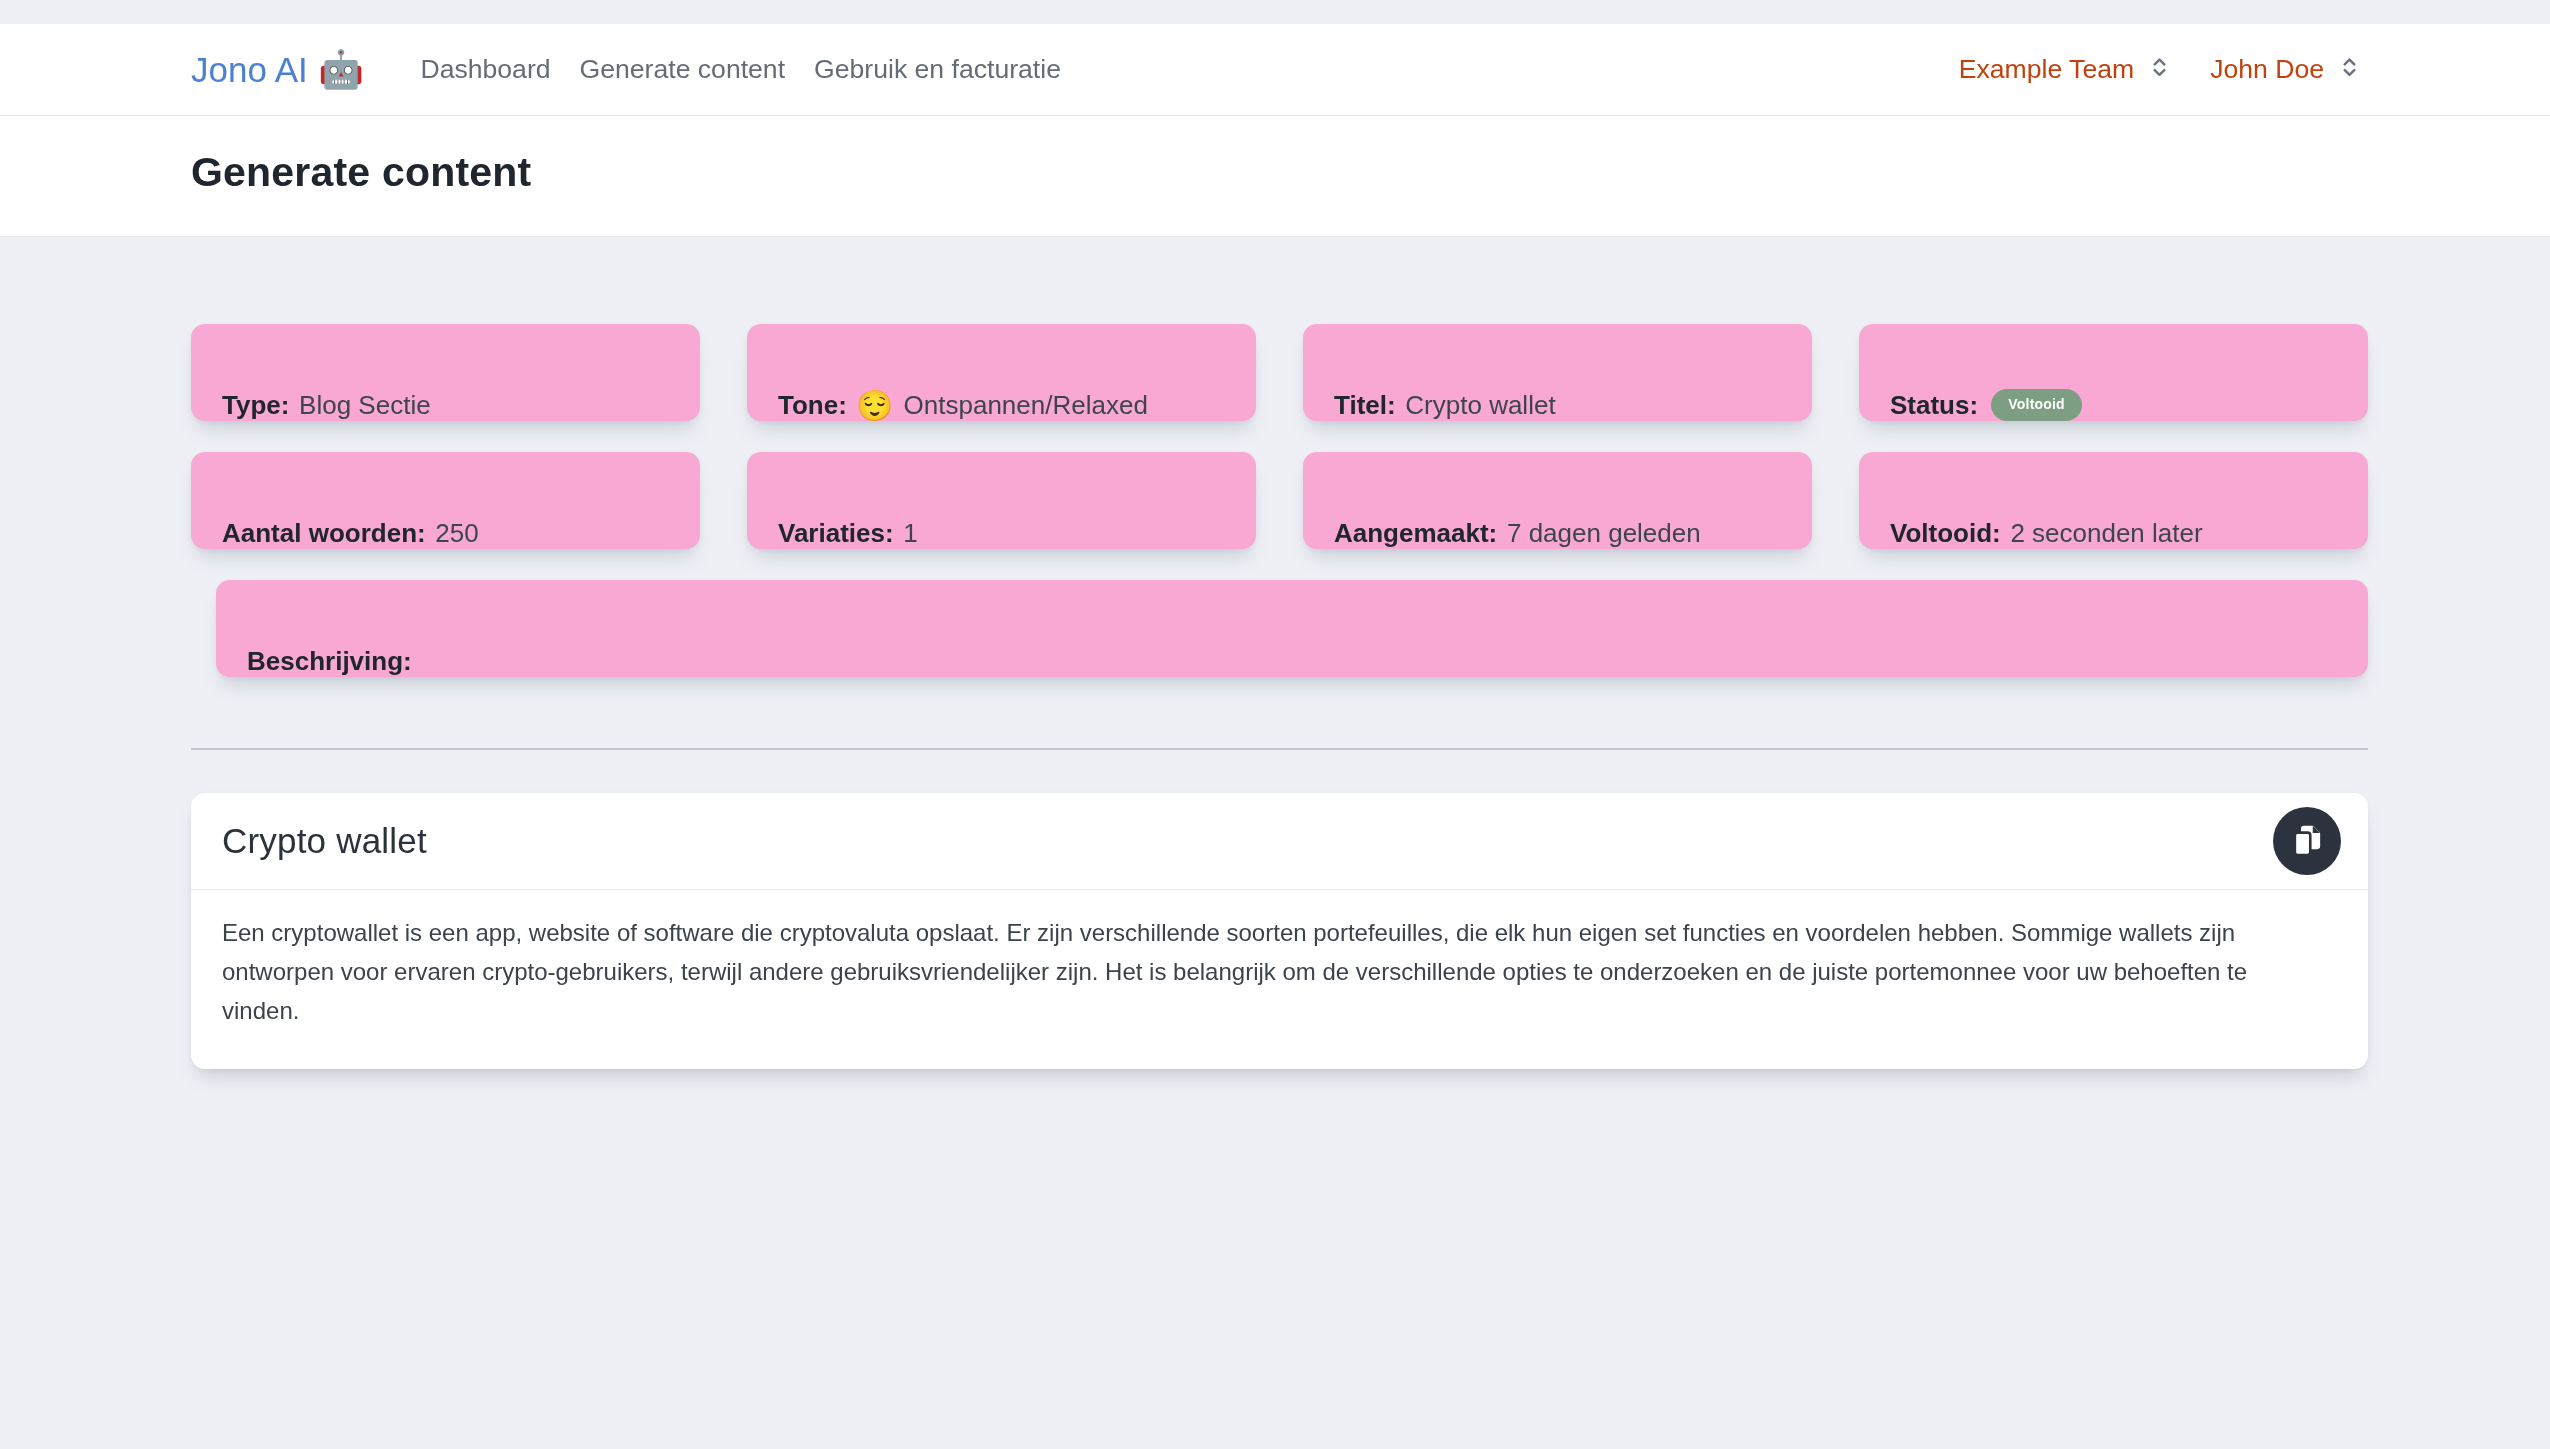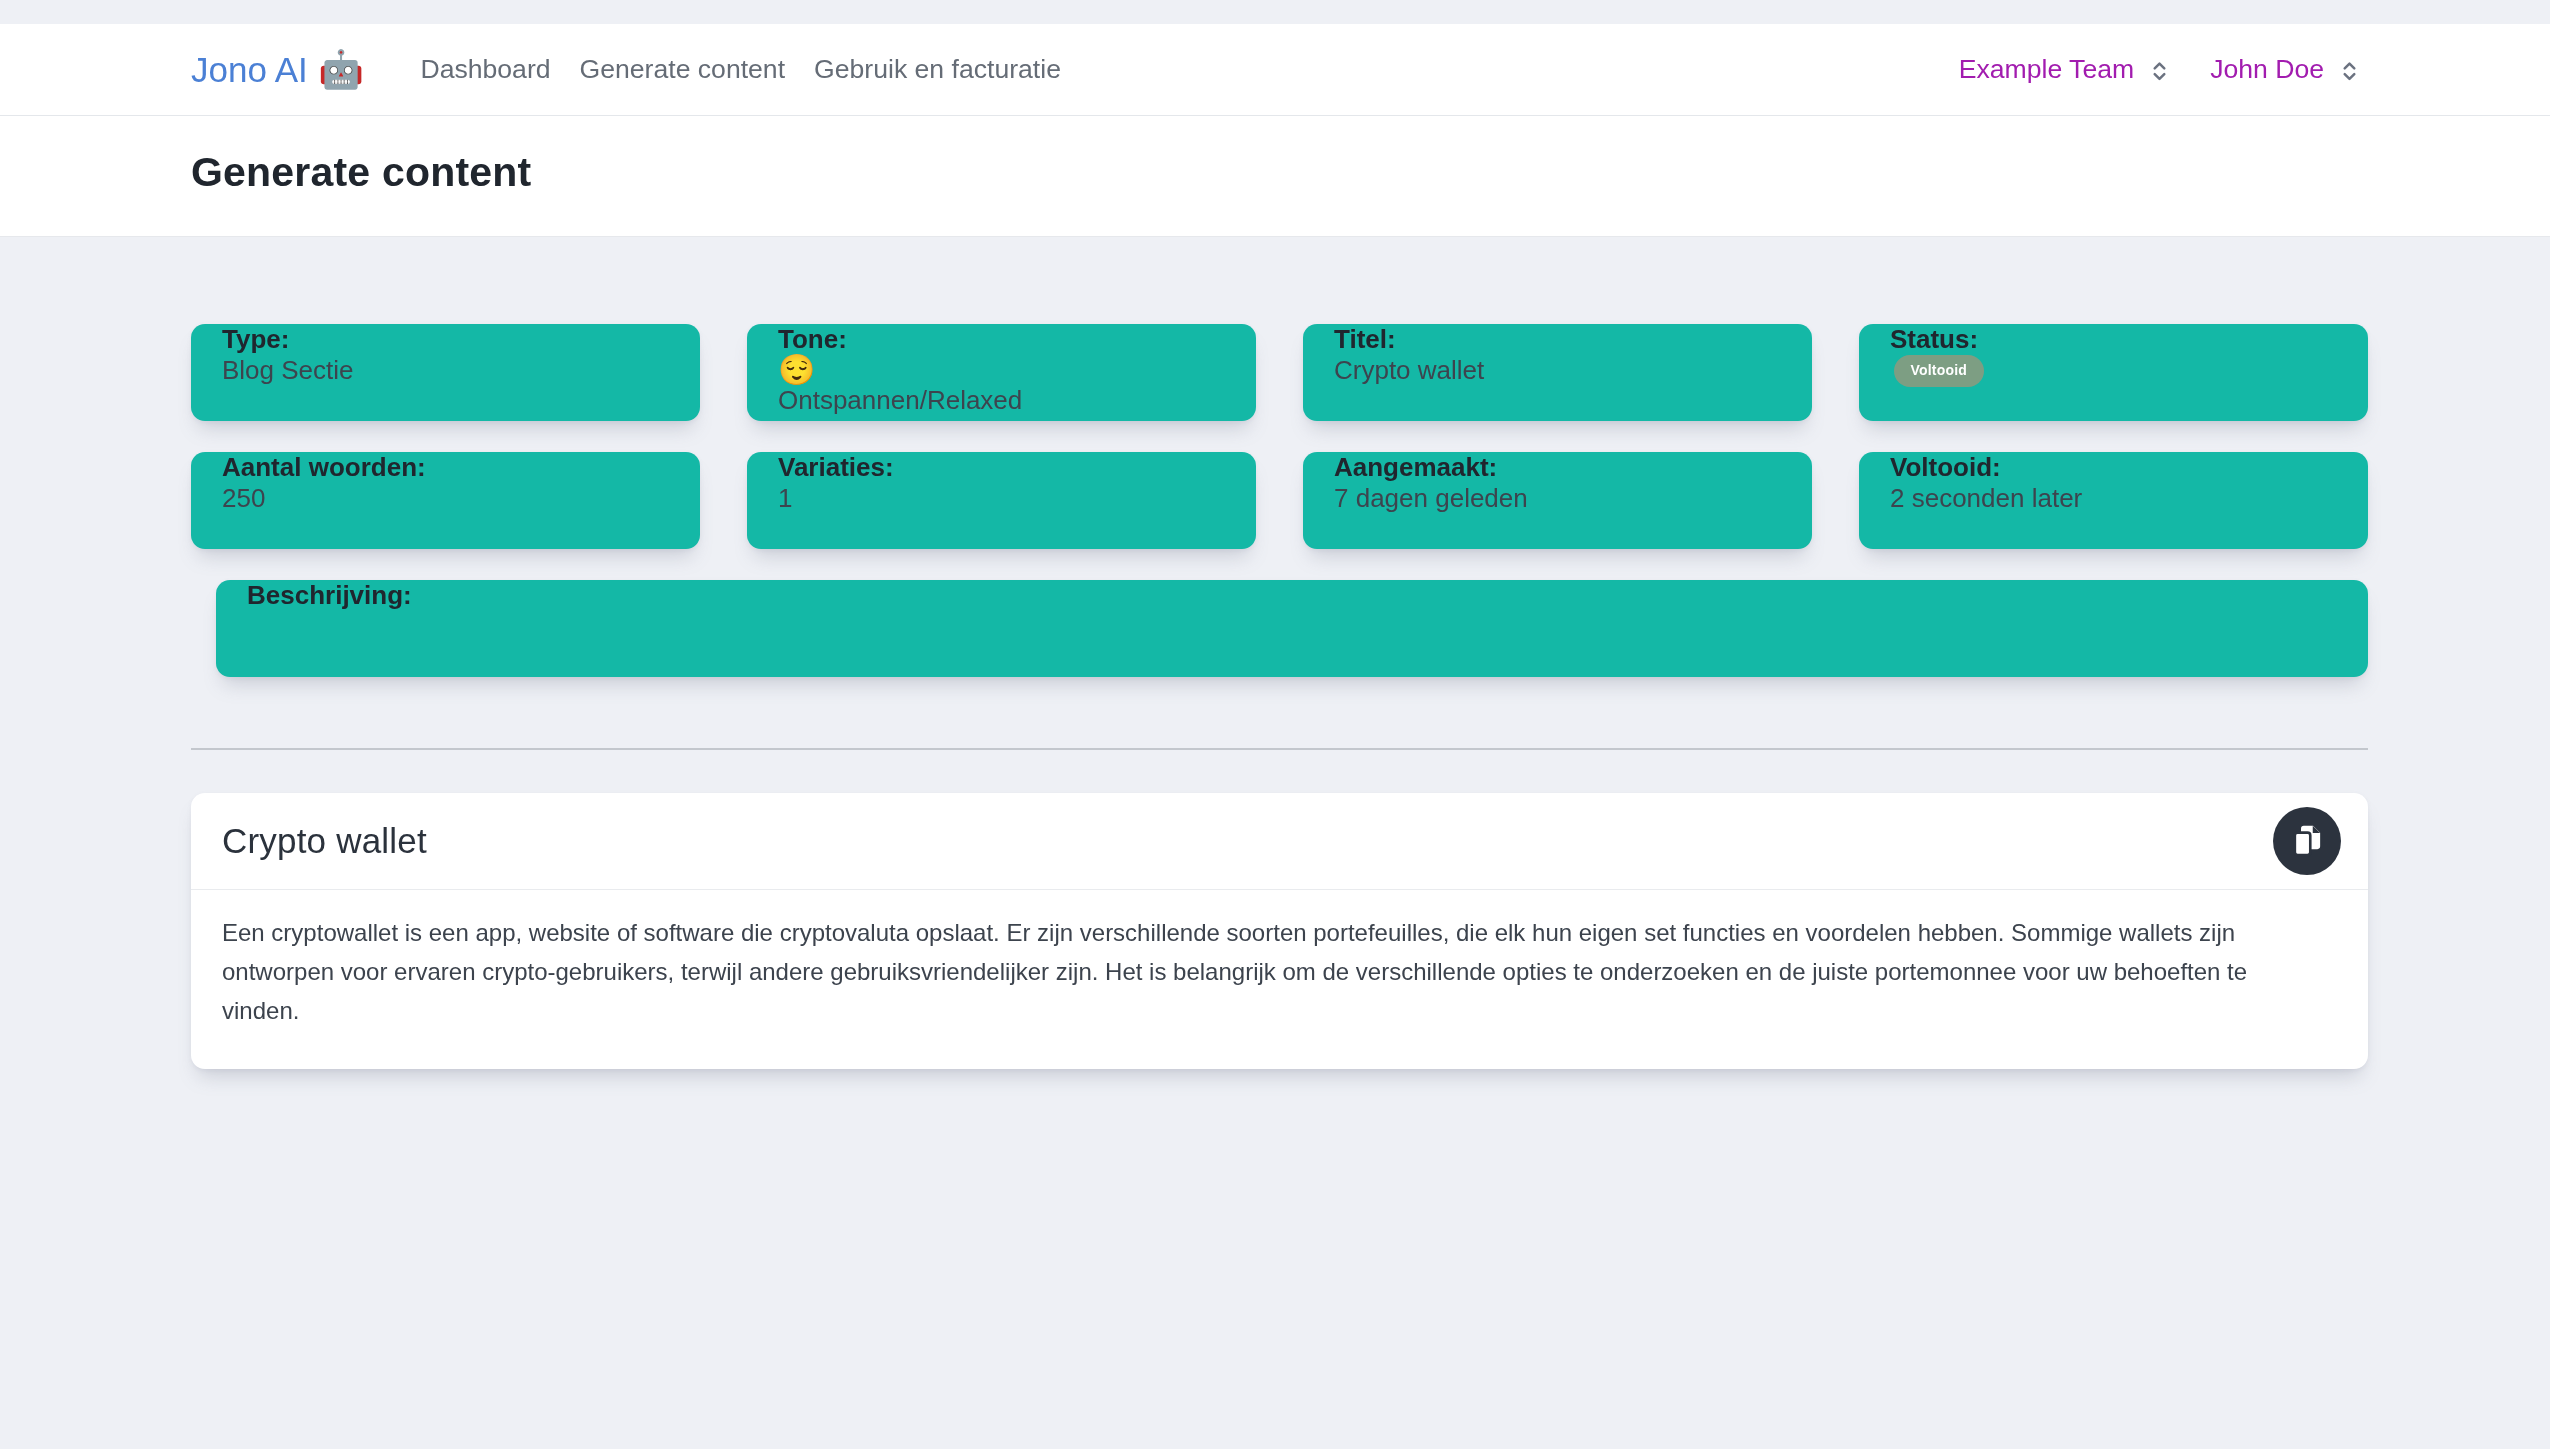--- a/index.html
+++ b/index.html
@@ -47,24 +47,24 @@
     text-align: right;
   }
   .topbar-right {
     margin-left: auto;
     display: flex;
     align-items: center;
     gap: 39px;
   }
   .selectlike {
     display: flex;
-    align-items: flex-end;
+    align-items: flex-start;
     gap: 14px;
     font-size: 26.6px;
-    color: #a21caf;
+    color: #c2410c;
     cursor: pointer;
     white-space: nowrap;
   }
   .chev svg { display: block; }
 
   
   .page-head {
     background: #ffffff;
     border-bottom: 0.9px solid #e6e8ec;
     padding: 32px 191px 40px;
@@ -82,31 +82,30 @@
   .main {
     padding: 87px 182px 0 191px;
   }
   .cards-grid {
     display: grid;
     grid-template-columns: repeat(4, 1fr);
     column-gap: 47px;
     row-gap: 31px;
   }
   .card {
-    background: #14b8a6;
+    background: #f9a8d4;
     border-radius: 14px;
     height: 97px;
     display: flex;
-    align-items: flex-start;
+    align-items: flex-end;
     padding: 0 31px;
     font-size: 26px;
     box-shadow: 0 14px 19.5px -7px rgba(110,120,140,0.28), 0 1.8px 4.4px rgba(110,120,140,0.08);
     white-space: nowrap;
     overflow: hidden;
-    flex-direction: column;
   }
   .card .label {
     font-weight: 700;
     color: #20262e;
     margin-right: 9.7px;
   }
   .card .value { color: #3d444e; }
   .card .emoji {
     font-size: 30px;
     margin-right: 9.7px;

